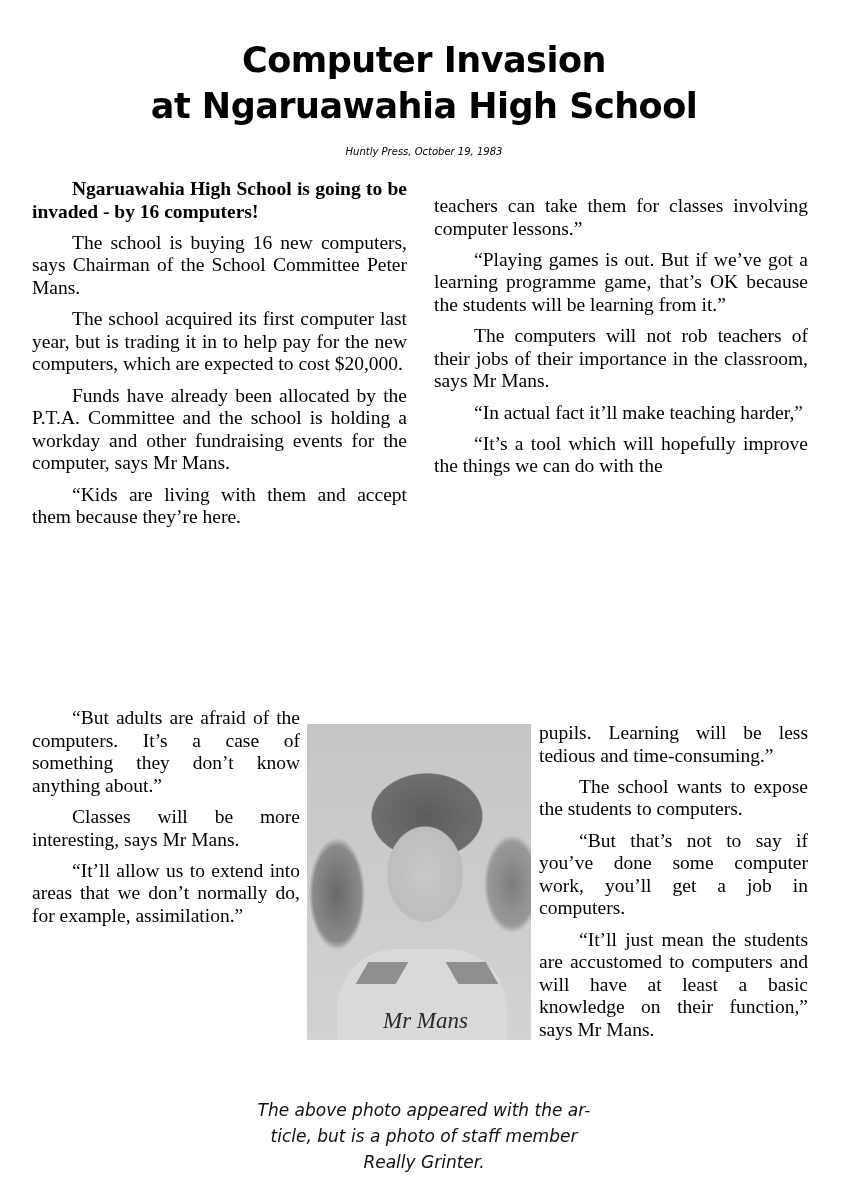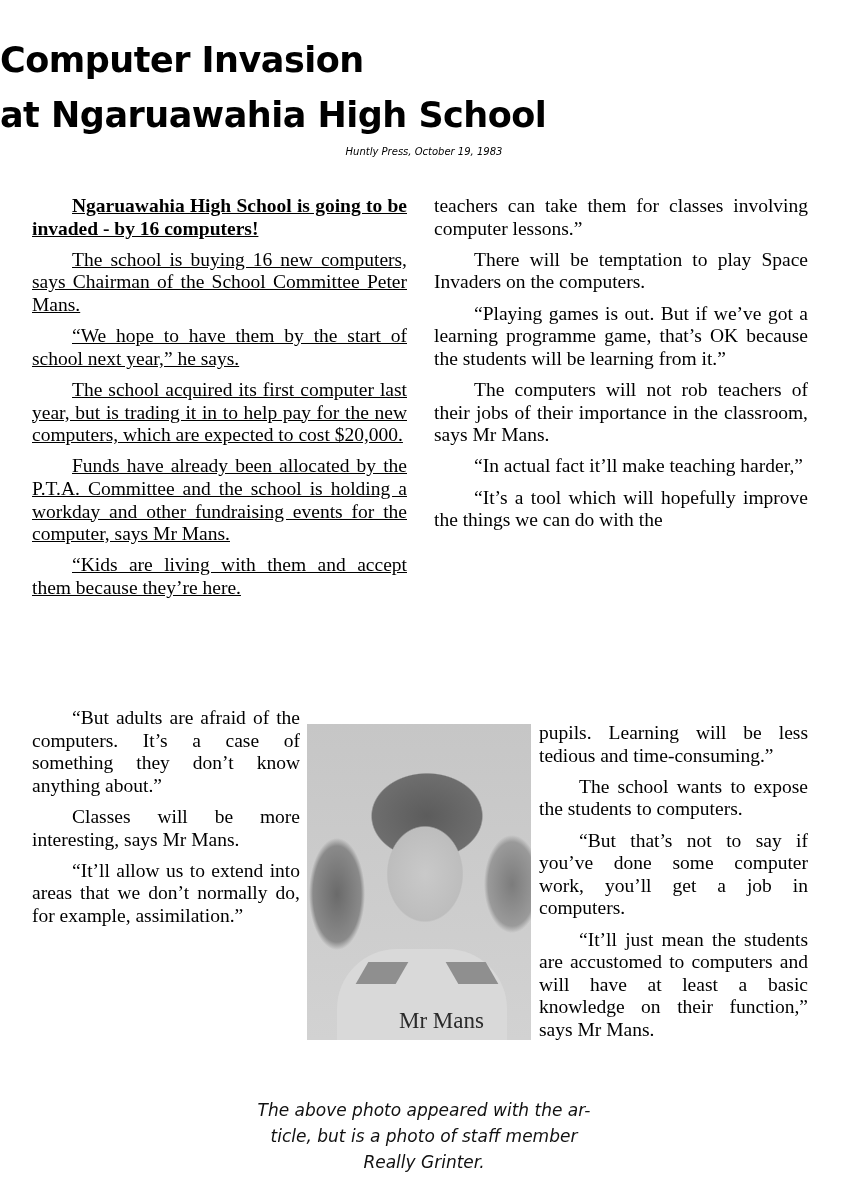--- a/index.html
+++ b/index.html
@@ -1,41 +1,41 @@
 <!DOCTYPE html>
 <html><head>
 <meta charset="utf-8">
 <style>
   html, body { margin: 0; padding: 0; background: #ffffff; }
   body { width: 848px; height: 1200px; position: relative; overflow: hidden; color: #000; }
   .page { position: absolute; left: 0; top: 0; width: 848px; height: 1200px; }
 
   .title {
-    position: absolute; left: 0; width: 848px; text-align: left;
+    position: absolute; left: 0; width: 848px; text-align: center;
     font-family: "DejaVu Sans", sans-serif; font-weight: bold;
     font-size: 35px; letter-spacing: -0.5px; line-height: 44px;
   }
   .title1 { top: 38px; }
-  .title2 { top: 93px; }
+  .title2 { top: 84px; }
   .source {
     position: absolute; left: 0; width: 848px; top: 146px; text-align: center;
     font-family: "DejaVu Sans", sans-serif; font-style: italic; font-size: 10px;
   }
 
   .col {
     position: absolute;
     font-family: "Liberation Serif", serif;
     font-size: 19.5px; line-height: 22.6px;
     text-align: justify;
   }
   .col p { margin: 0 0 8.6px 0; text-indent: 40px; }
   .col p.lead { font-weight: bold; }
   .col p.noindent { text-indent: 0; }
 
-  .col-left-top { left: 32px; top: 195px; width: 375px; text-decoration: underline; }
+  .col-left-top { left: 32px; top: 178px; width: 375px; }
   .col-left-bottom { left: 32px; top: 707px; width: 268px; }
   .col-right-top { left: 434px; top: 195px; width: 374px; }
   .col-right-bottom { left: 539px; top: 698px; width: 269px; margin-top: 24px; }
 
   .photo {
     position: absolute; left: 307px; top: 724px; width: 224px; height: 316px;
     background:
       radial-gradient(ellipse 62px 78px at 118px 150px, #c9c9c9 0%, #bdbdbd 60%, rgba(0,0,0,0) 62%),
       radial-gradient(ellipse 78px 60px at 120px 92px, #5c5c5c 0%, #6e6e6e 70%, rgba(0,0,0,0) 72%),
       radial-gradient(ellipse 40px 80px at 30px 170px, #6a6a6a 0%, #8a8a8a 60%, rgba(0,0,0,0) 70%),
@@ -47,57 +47,55 @@
     position: absolute; left: 30px; top: 225px; width: 170px; height: 100px;
     background: #d9d9d9; border-radius: 60px 60px 0 0;
   }
   .photo .collar-l, .photo .collar-r {
     position: absolute; top: 238px; width: 40px; height: 22px; background: #8f8f8f;
   }
   .photo .collar-l { left: 55px; transform: skewX(-30deg); }
   .photo .collar-r { left: 145px; transform: skewX(30deg); }
   .photo .caption {
     position: absolute; left: 76px; top: 284px;
-    font-family: "Liberation Serif", serif; 
-    font-size: 23px; color: #2a2a2a; margin-left: 16px;
+    font-family: "Liberation Serif", serif; font-style: italic;
+    font-size: 23px; color: #2a2a2a;
   }
 
   .footnote {
     position: absolute; left: 180px; top: 1097px; width: 488px; text-align: center;
     font-family: "DejaVu Sans", sans-serif; font-style: italic;
     font-size: 17px; line-height: 26px; color: #111;
   }
 </style>
 </head>
 <body>
 
 <div class="page">
 
   <div class="title title1">Computer Invasion</div>
   <div class="title title2">at Ngaruawahia High School</div>
   <div class="source">Huntly Press, October 19, 1983</div>
 
   <div class="col col-left-top">
     <p class="lead">Ngaruawahia High School is going to be invaded  - by 16 computers!</p>
     <p>The school is buying 16 new computers, says Chairman of the School Committee Peter Mans.</p>
-    <p>“We hope to have them by the start of school next year,” he says.</p>
     <p>The school acquired its first computer last year, but is trading it in to help pay for the new computers, which are expected to cost $20,000.</p>
     <p>Funds have already been allocated by the P.T.A. Committee and the school is holding a workday and other fundraising events for the computer, says Mr Mans.</p>
     <p>“Kids are living with them and accept them because they’re here.</p>
   </div>
 
   <div class="col col-left-bottom">
     <p>“But adults are afraid of the computers. It’s a case of something they don’t know anything about.”</p>
     <p>Classes will be more interesting, says Mr Mans.</p>
     <p>“It’ll allow us to extend into areas that we don’t normally do, for example, assimilation.”</p>
   </div>
 
   <div class="col col-right-top">
     <p class="noindent">teachers can take them for classes involving computer lessons.”</p>
-    <p>There will be temptation to play Space Invaders on the computers.</p>
     <p>“Playing games is out.  But if we’ve got a learning programme game, that’s OK because the students will be learning from it.”</p>
     <p>The computers will not rob teachers of their jobs of their importance in the classroom, says Mr Mans.</p>
     <p>“In actual fact it’ll make teaching harder,”</p>
     <p>“It’s a tool which will hopefully improve the things we can do with the</p>
   </div>
 
   <div class="col col-right-bottom">
     <p class="noindent">pupils. Learning will be less tedious and time-consuming.”</p>
     <p>The school wants to expose the students to computers.</p>
     <p>“But that’s not to say if you’ve done some computer work, you’ll get a job in computers.</p>

